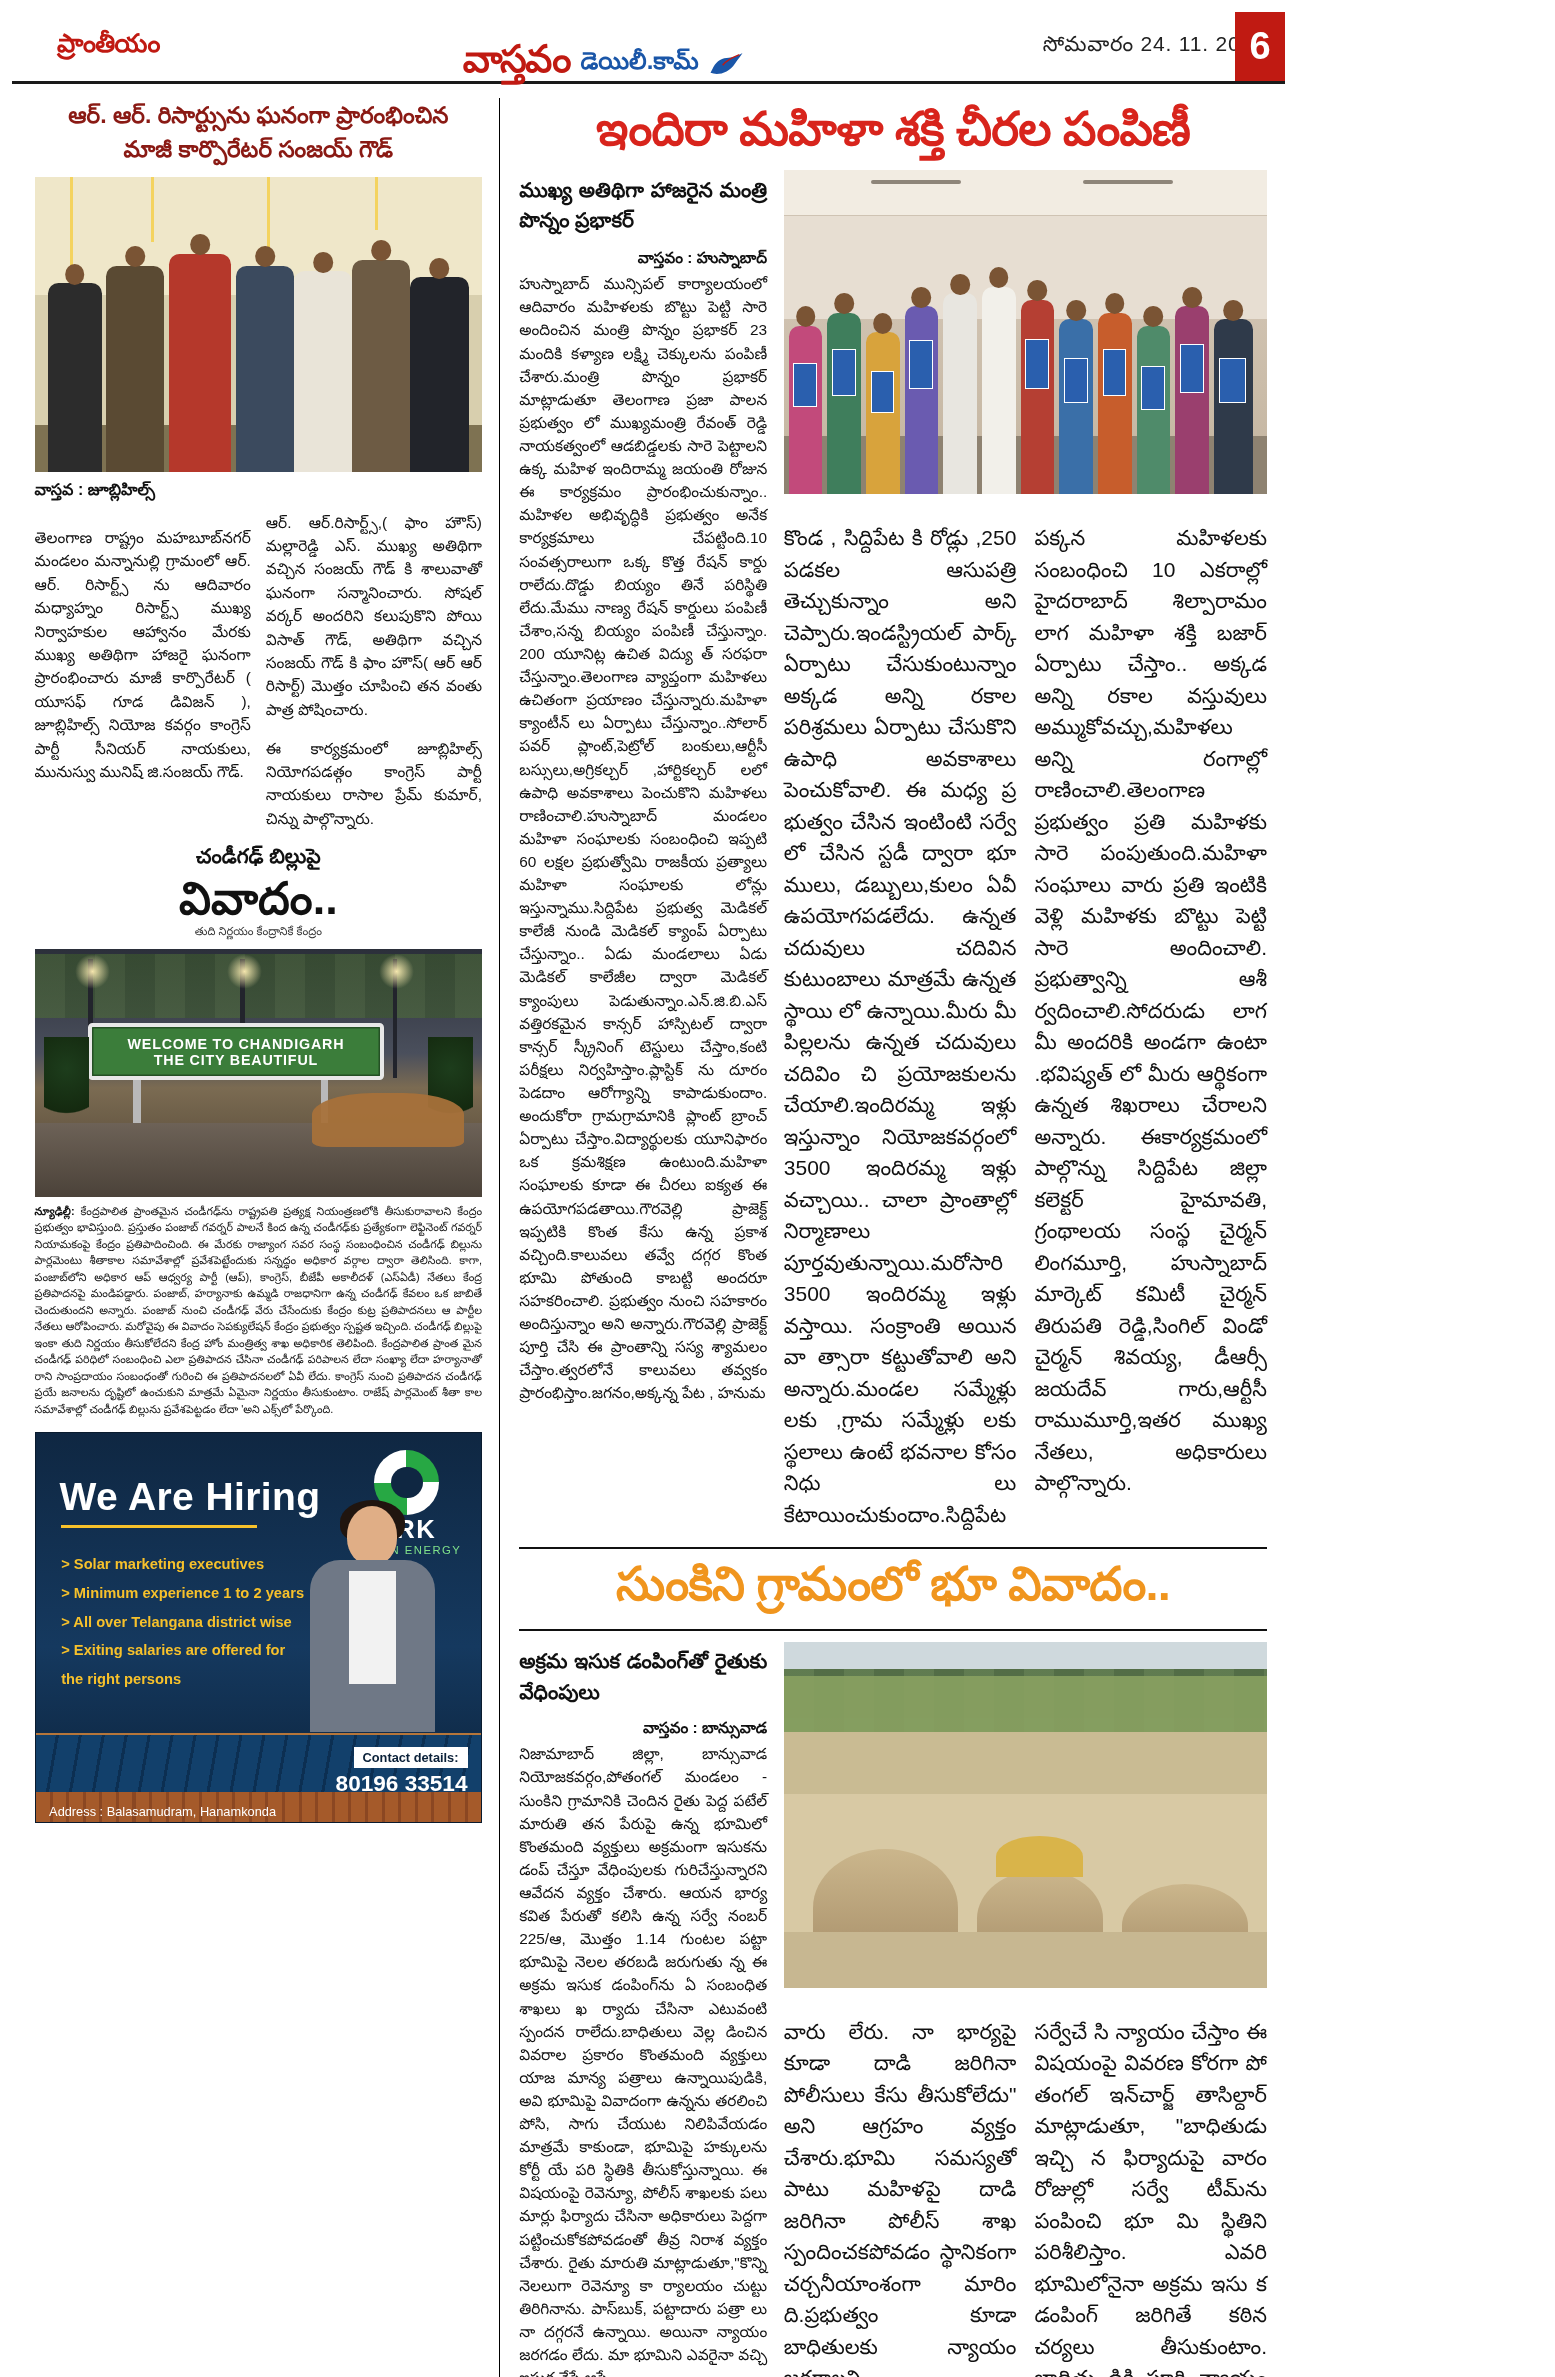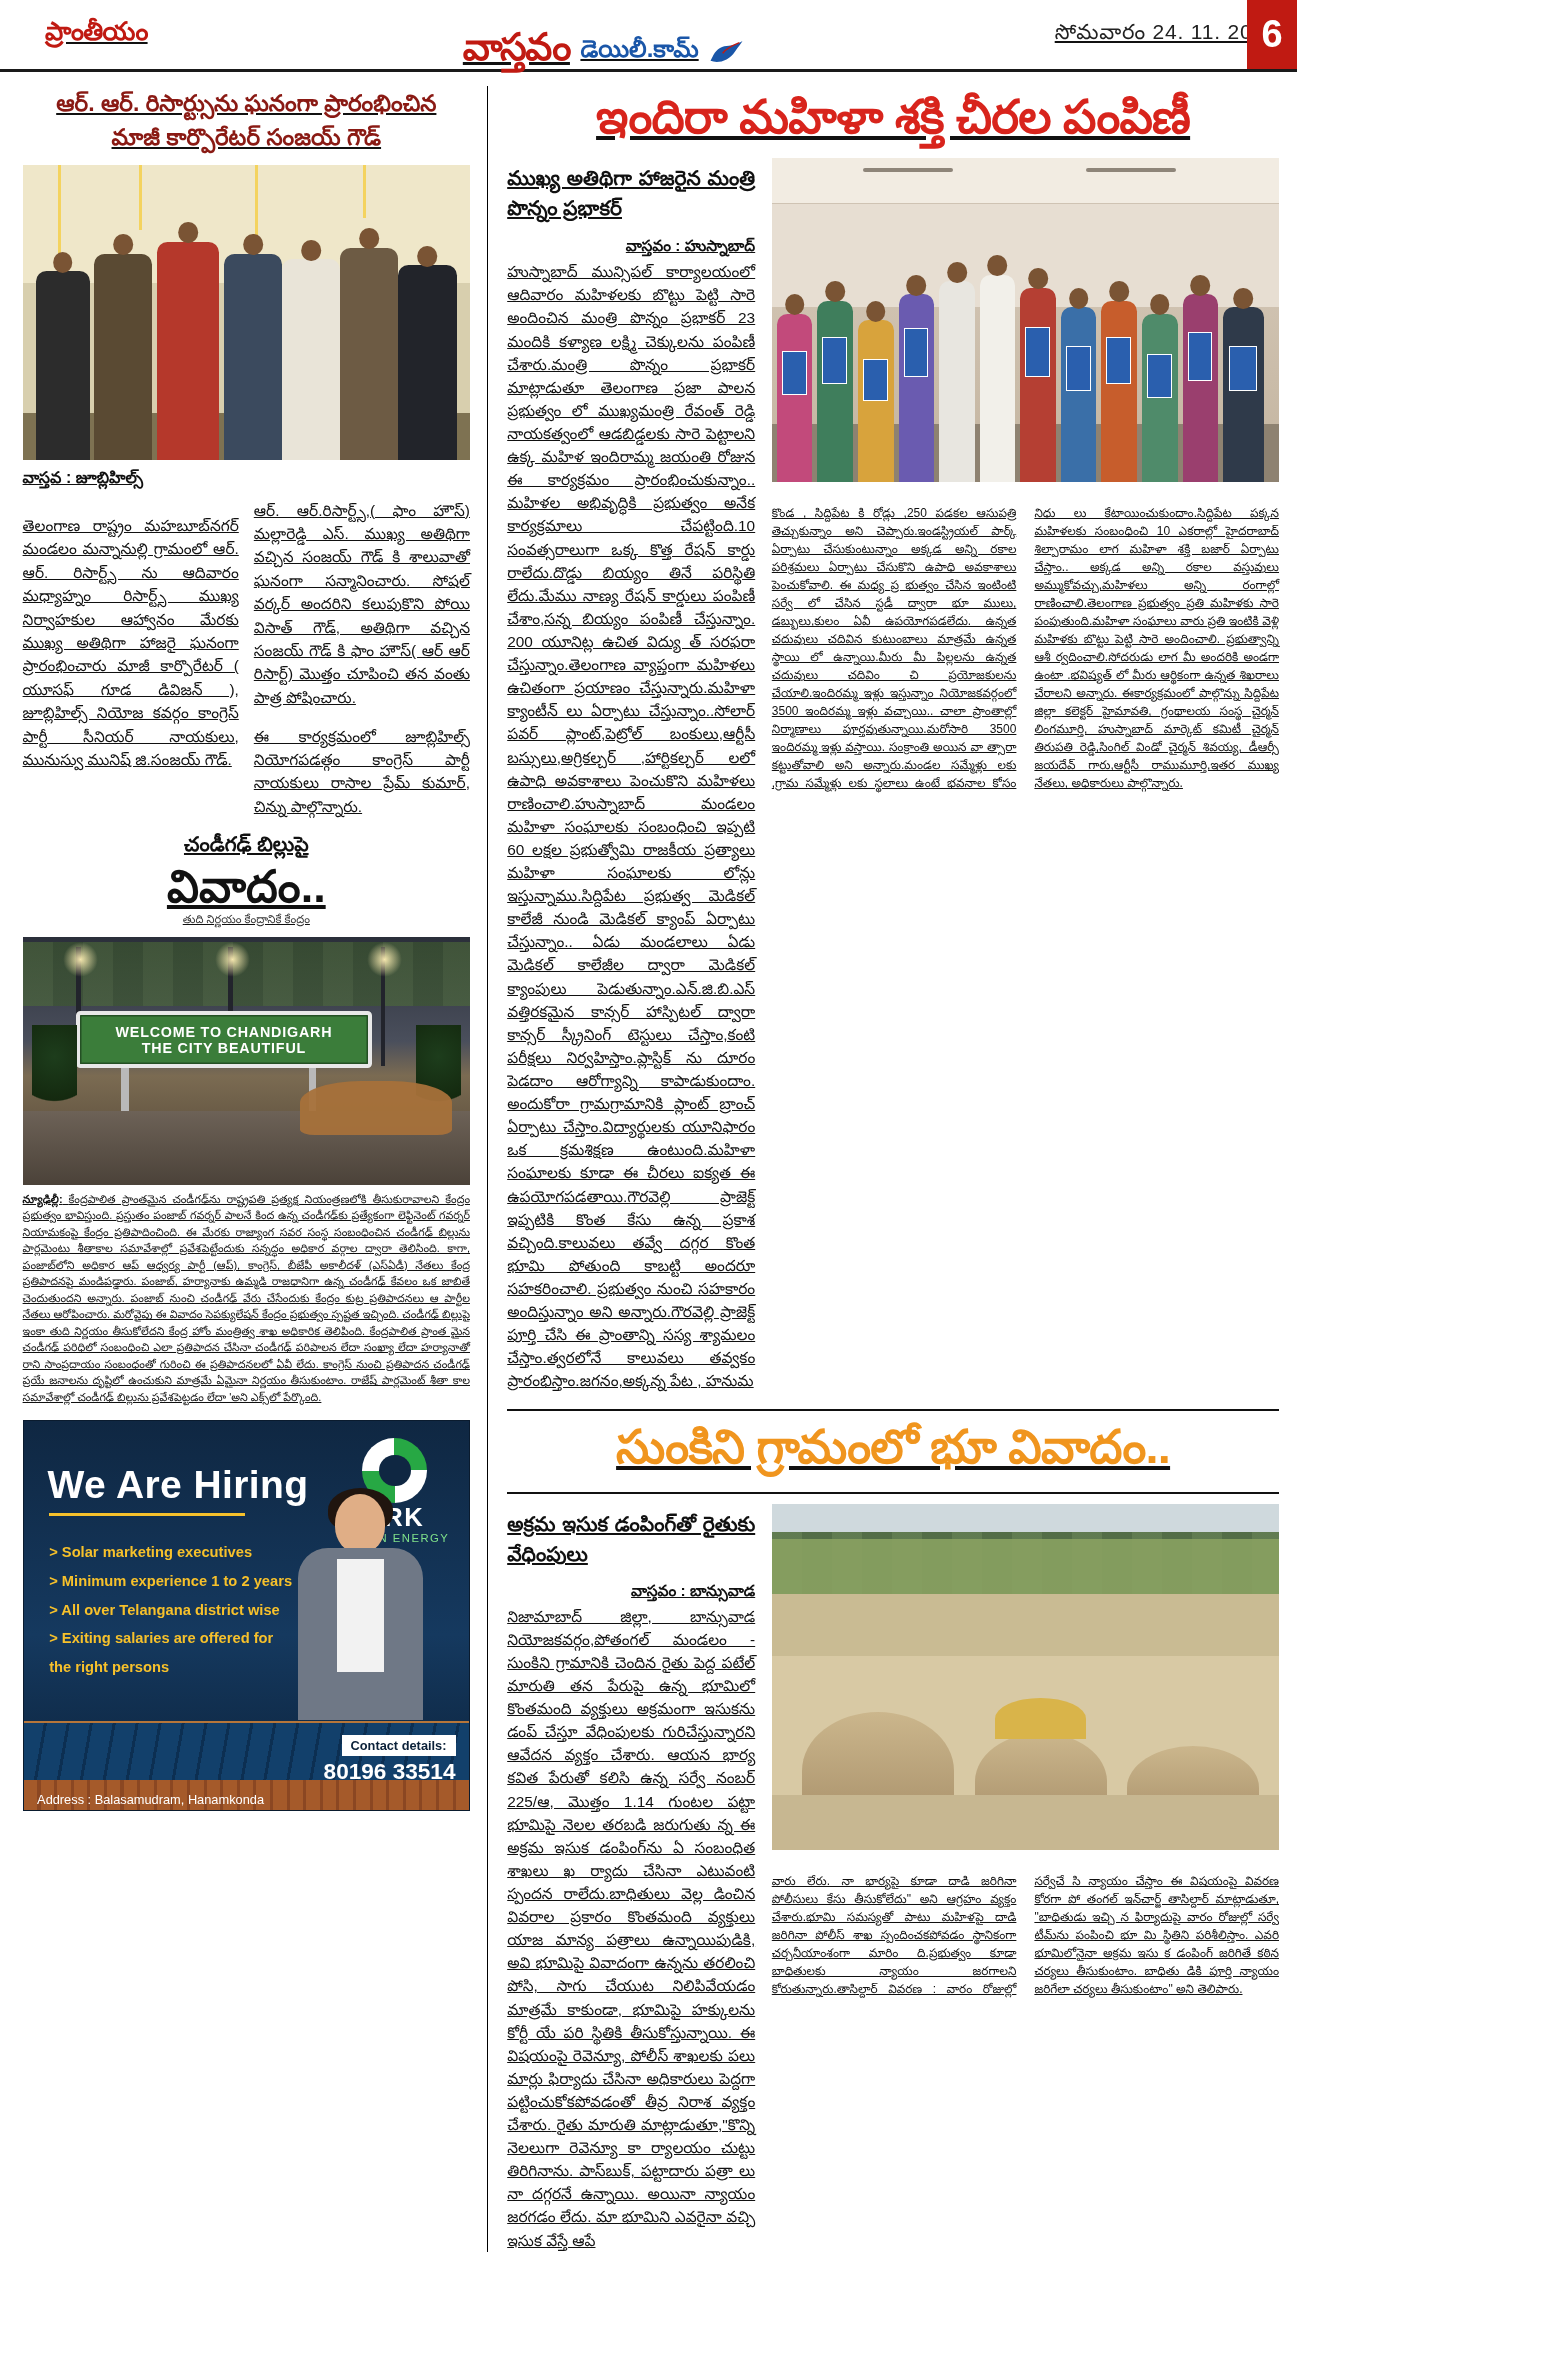--- a/index.html
+++ b/index.html
@@ -9,23 +9,22 @@
     width: 1555px;
     background: #ffffff;
     font-family: "Liberation Sans", sans-serif;
     color: #111;
   }
   .page {
     position: relative;
     width: 1297px;
     height: 2377px;
     background: #fff;
-    padding: 0;
+    padding: 12px;
     overflow: hidden;
-    text-decoration: underline;
   }
 
   
   .masthead {
     position: relative;
     height: 72px;
     border-bottom: 3px solid #1a1a1a;
     display: flex;
     align-items: center;
     padding: 0 0 0 0;
@@ -331,24 +330,24 @@
   .ph3 {
     width: 100%;
     height: 324px;
     position: relative;
     overflow: hidden;
     background: #d8d3cc;
   }
   .cols2b {
     column-count: 2;
     column-gap: 18px;
-    font-size: 12px;
+    font-size: 21px;
     line-height: 1.5;
     text-align: justify;
-    margin-top: 22px;
+    margin-top: 28px;
   }
 
   
   .rule-thick { border-top: 2.3px solid #111; margin: 16.6px 0 7.5px; }
   .head2 {
     font-size: 47px;
     font-weight: bold;
     color: #f0951e;
     text-align: center;
     letter-spacing: -0.8px;

